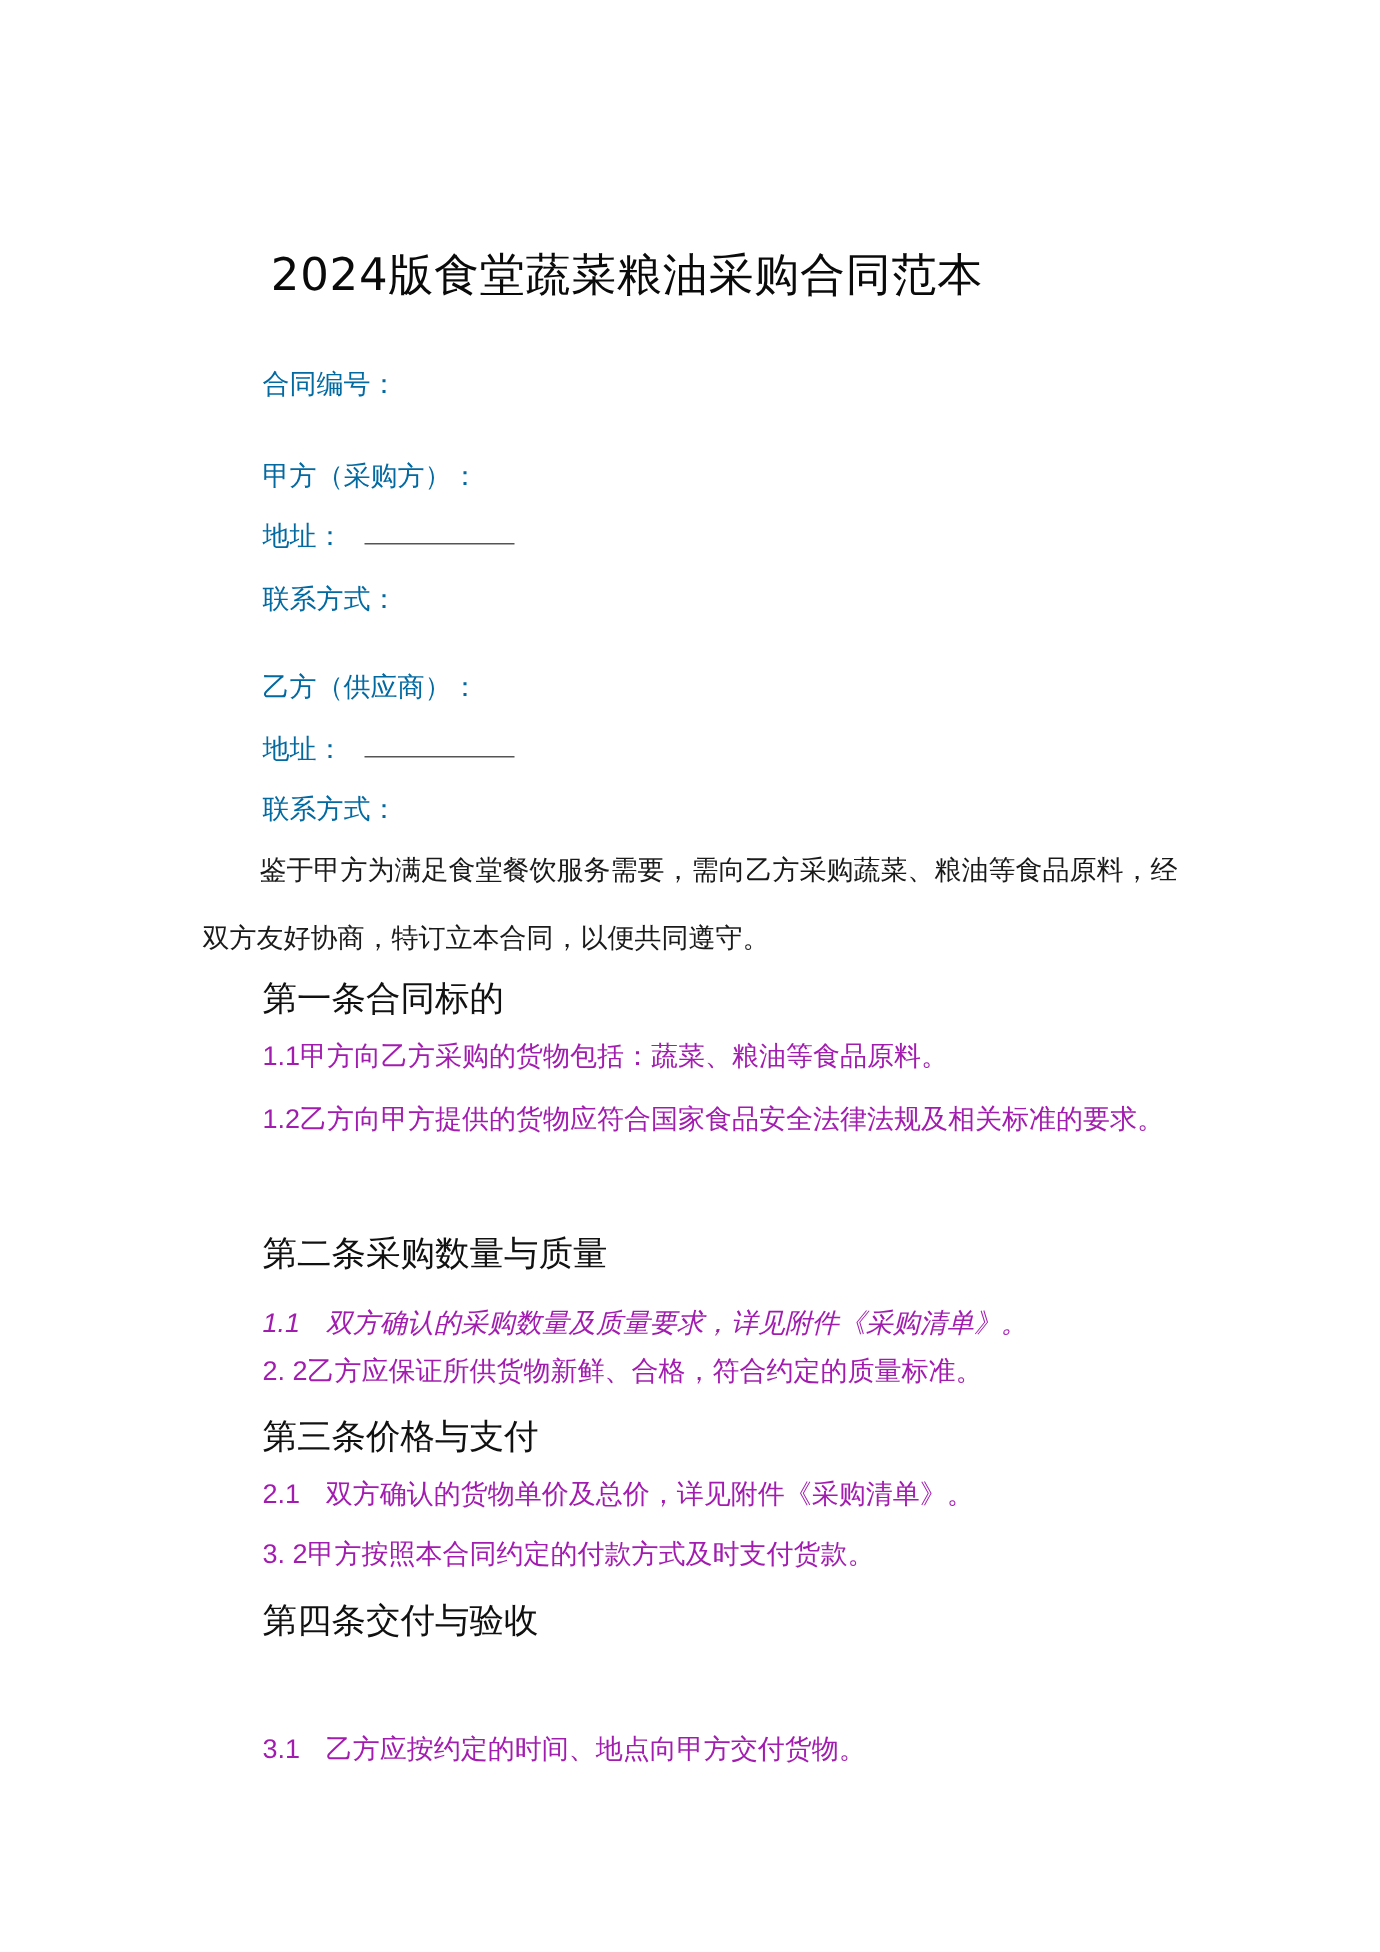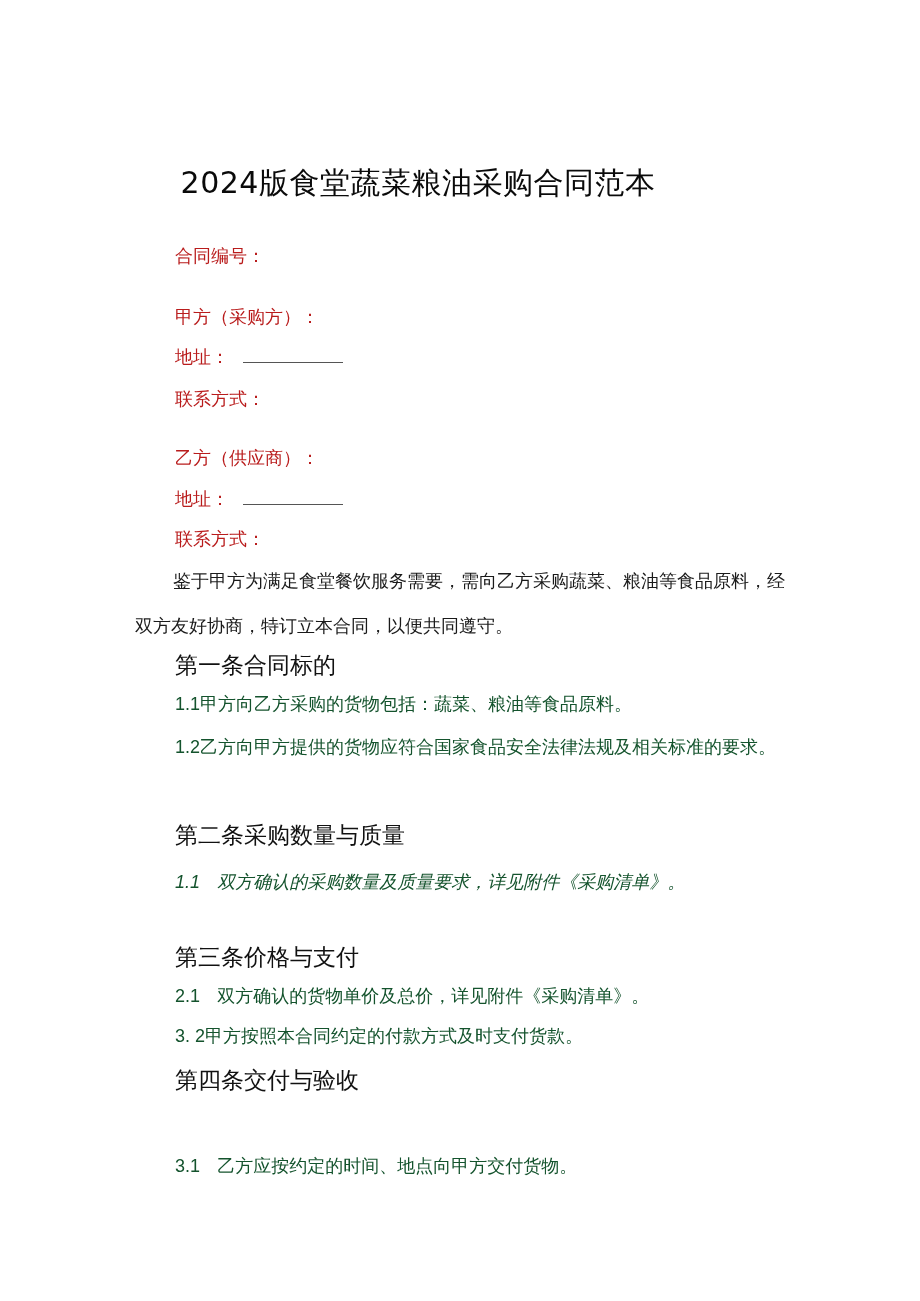--- a/index.html
+++ b/index.html
@@ -2,28 +2,28 @@
 <html><head>
 <meta charset="utf-8">
 <style>
   html, body { margin: 0; padding: 0; background: #ffffff; }
   body { width: 920px; height: 1301px; position: relative; overflow: hidden;
          font-family: "DejaVu Serif", "Liberation Serif", serif; color: #111111; }
   .page { position: absolute; left: 0; top: 0; width: 920px; height: 1301px; background: #fff; }
   .title { position: absolute; top: 163px; left: 0; width: 836px; text-align: center;
            font-family: "DejaVu Sans", "Liberation Sans", sans-serif; font-size: 30px; color: #0a0a0a;
            letter-spacing: 0.5px; }
-  .line { position: absolute; left: 175px; font-size: 18px; white-space: nowrap; color: #b91c1c; }
+  .line { position: absolute; left: 175px; font-size: 18px; white-space: nowrap; color: #0369a1; }
   .underline-blank { display: inline-block; width: 100px; border-bottom: 1px solid #555;
                      margin-left: 14px; height: 16px; vertical-align: baseline; }
   .para { position: absolute; left: 135px; width: 650px; font-size: 18px; line-height: 45px;
           text-indent: 38px; color: #1a1a1a; text-align: justify; }
   .heading { position: absolute; left: 175px; font-family: "DejaVu Sans", "Liberation Sans", sans-serif;
              font-size: 23px; color: #111; white-space: nowrap; }
-  .clause { position: absolute; left: 175px; font-size: 18px; white-space: nowrap; color: #14532d; }
+  .clause { position: absolute; left: 175px; font-size: 18px; white-space: nowrap; color: #a21caf; }
   .clause .num { font-family: "Liberation Sans", "DejaVu Sans", sans-serif; }
   .clause.wrap { left: 135px; width: 650px; white-space: normal; text-indent: 40px; line-height: 45px; }
 </style>
 </head>
 <body>
 
 <div class="page">
 
   <div class="title">2024版食堂蔬菜粮油采购合同范本</div>
 
@@ -48,20 +48,23 @@
     <span class="num">1.1</span><span>甲方向乙方采购的货物包括：蔬菜、粮油等食品原料。</span>
   </div>
   <div class="clause wrap" style="top:724px;">
     <span class="num">1.2</span><span>乙方向甲方提供的货物应符合国家食品安全法律法规及相关标准的要求。</span>
   </div>
 
   <div class="heading" style="top:820px;">第二条采购数量与质量</div>
   <div class="clause" style="top:870px;font-style:italic;">
     <span class="num">1.1</span>&nbsp;&nbsp;&nbsp;<span>双方确认的采购数量及质量要求，详见附件《采购清单》。</span>
   </div>
+  <div class="clause" style="top:902px;">
+    <span class="num">2. 2</span><span>乙方应保证所供货物新鲜、合格，符合约定的质量标准。</span>
+  </div>
 
   <div class="heading" style="top:942px;">第三条价格与支付</div>
   <div class="clause" style="top:984px;">
     <span class="num">2.1</span>&nbsp;&nbsp;&nbsp;<span>双方确认的货物单价及总价，详见附件《采购清单》。</span>
   </div>
   <div class="clause" style="top:1024px;">
     <span class="num">3. 2</span><span>甲方按照本合同约定的付款方式及时支付货款。</span>
   </div>
 
   <div class="heading" style="top:1065px;">第四条交付与验收</div>

